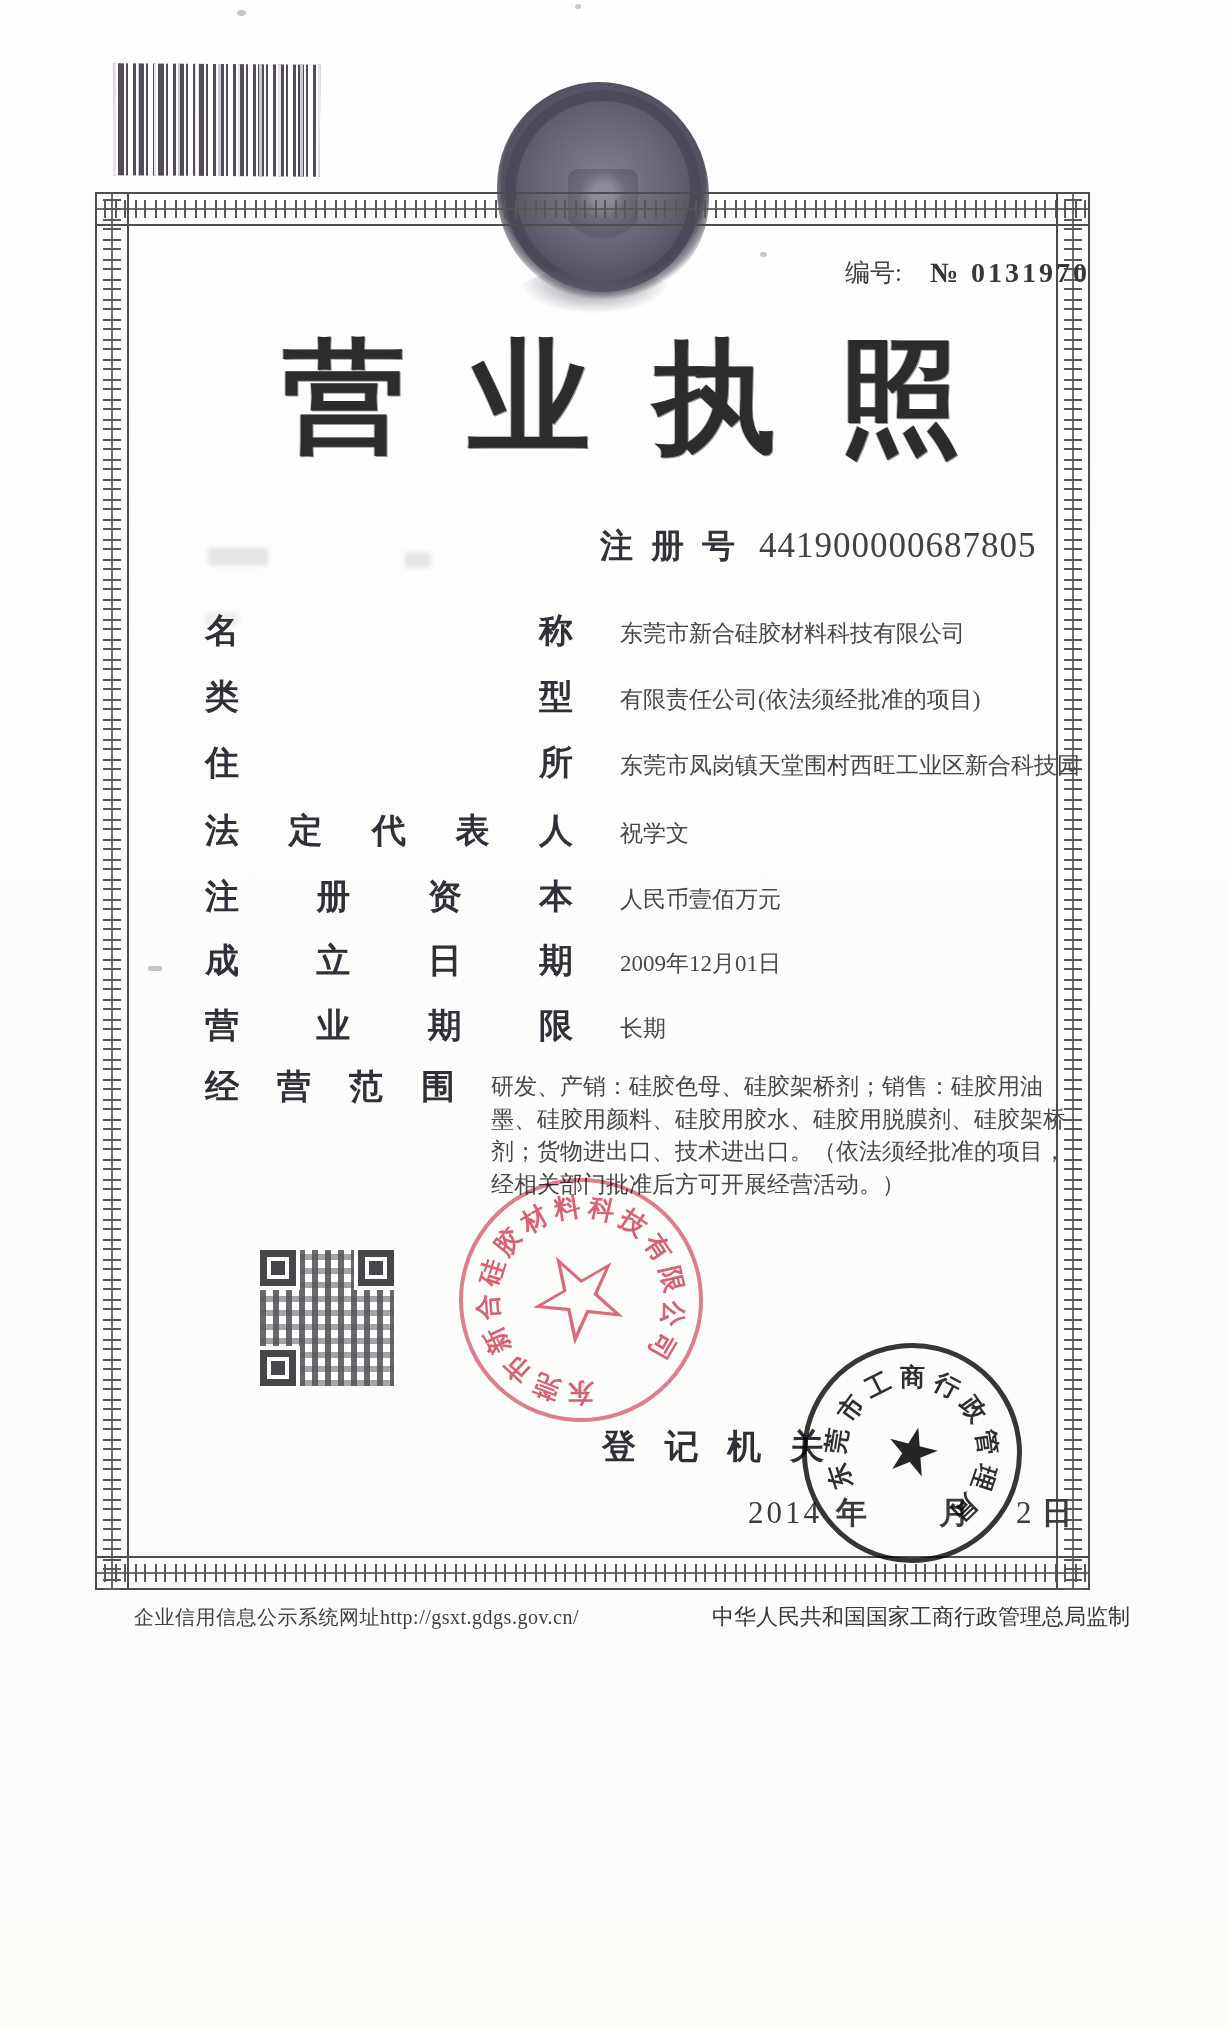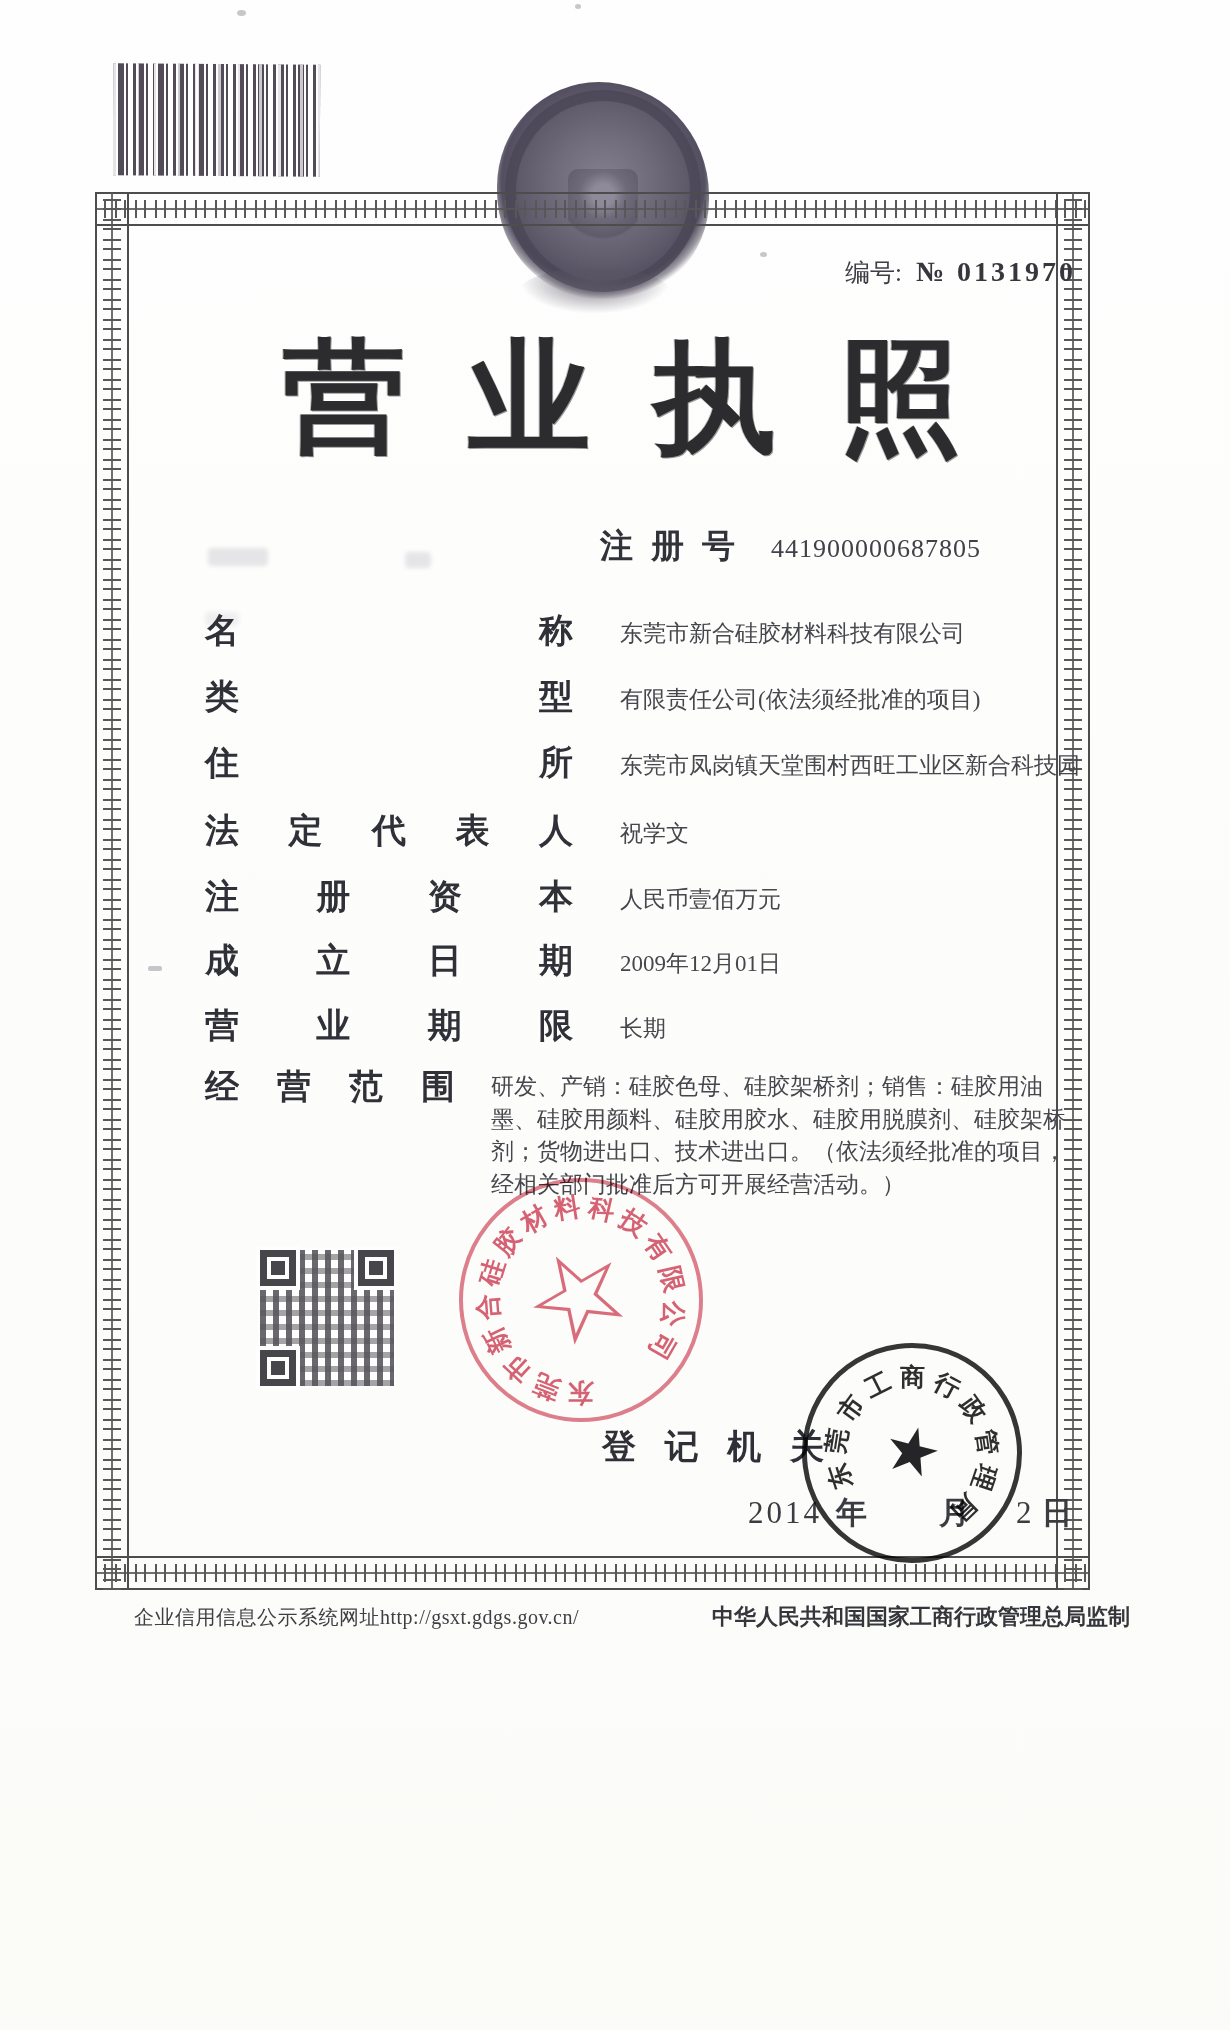--- a/index.html
+++ b/index.html
@@ -44,31 +44,31 @@
     background-image:
       linear-gradient(#4d4d4d,#4d4d4d),
       linear-gradient(#4d4d4d,#4d4d4d),
       linear-gradient(rgba(86,86,86,.85),rgba(86,86,86,.85)),
       repeating-linear-gradient(0deg,#585858 0 2px,transparent 2px 9px,#585858 9px 11px,transparent 11px 20px);
     background-size:2px 100%,2px 100%,2px 100%,18px 100%;
     background-position:0 0,100% 0,50% 0,50% 0;}
   .band.left{left:0;} .band.right{right:0;}
 
   
-  .serial{position:absolute;left:845px;top:256px;display:flex;align-items:flex-start;gap:14px;}
+  .serial{position:absolute;left:845px;top:256px;display:flex;align-items:flex-end;gap:28px;}
   .serial .lbl{font-size:25px;color:#3d3d44;}
   .serial .val{font-size:28px;font-weight:bold;letter-spacing:3px;color:#36363d;}
 
   .title{position:absolute;left:283px;top:330px;width:678px;font-family:"DejaVu Sans","Liberation Sans",sans-serif;
     font-weight:900;font-size:122px;line-height:1.1;color:#2c2b2e;
     text-shadow:1px 1px 0 rgba(70,70,70,.55),-1px 0 0 rgba(70,70,70,.35);}
 
   .regno{position:absolute;left:600px;top:524px;display:flex;align-items:baseline;}
   .regno .lbl{width:135px;font-size:33px;font-weight:600;color:#32333a;}
-  .regno .val{margin-left:36px;font-size:26px;letter-spacing:1px;color:#404149;}
+  .regno .val{margin-left:24px;font-size:35px;letter-spacing:1px;color:#404149;}
 
   
   .row{position:absolute;left:205px;display:flex;align-items:flex-start;}
   .flabel{width:368px;font-size:34px;font-weight:600;color:#303138;line-height:1.1;}
   .fvalue{margin-left:47px;margin-top:6px;font-size:23px;color:#46474d;white-space:nowrap;}
   .row.scope .flabel{width:250px;}
   .row.scope .fvalue{margin-left:36px;margin-top:3px;width:578px;white-space:normal;line-height:1.42;font-size:23px;}
   [data-justify]{display:flex;justify-content:space-between;}
 
   
@@ -97,21 +97,21 @@
   .registrar{position:absolute;left:602px;top:1424px;width:222px;font-size:34px;font-weight:600;color:#2f3037;}
   .issue-date{position:absolute;left:748px;top:1492px;display:flex;align-items:baseline;font-size:31px;color:#3b3c42;}
   .issue-date .yr{letter-spacing:3px;}
   .issue-date .u1{margin-left:14px;font-weight:600;}
   .issue-date .u2{margin-left:72px;font-weight:600;}
   .issue-date .dd{margin-left:46px;}
   .issue-date .u3{margin-left:10px;font-weight:600;}
 
   
   .footer-left{position:absolute;left:100px;top:1604px;font-size:20px;color:#3e3f45;letter-spacing:.5px;margin-left:34px;}
-  .footer-right{position:absolute;left:712px;top:1602px;font-size:22px;font-weight:700;color:#35363c;}
+  .footer-right{position:absolute;left:712px;top:1602px;font-size:22px;font-weight:400;color:#35363c;}
 </style>
 </head>
 <body>
 
 <div class="page">
 
   <div class="speck" style="left:237px;top:10px;width:9px;height:6px;"></div>
   <div class="speck" style="left:575px;top:4px;width:6px;height:5px;"></div>
   <div class="speck" style="left:760px;top:252px;width:7px;height:5px;"></div>
   <div class="smudge" style="left:208px;top:548px;width:60px;height:18px;"></div>

